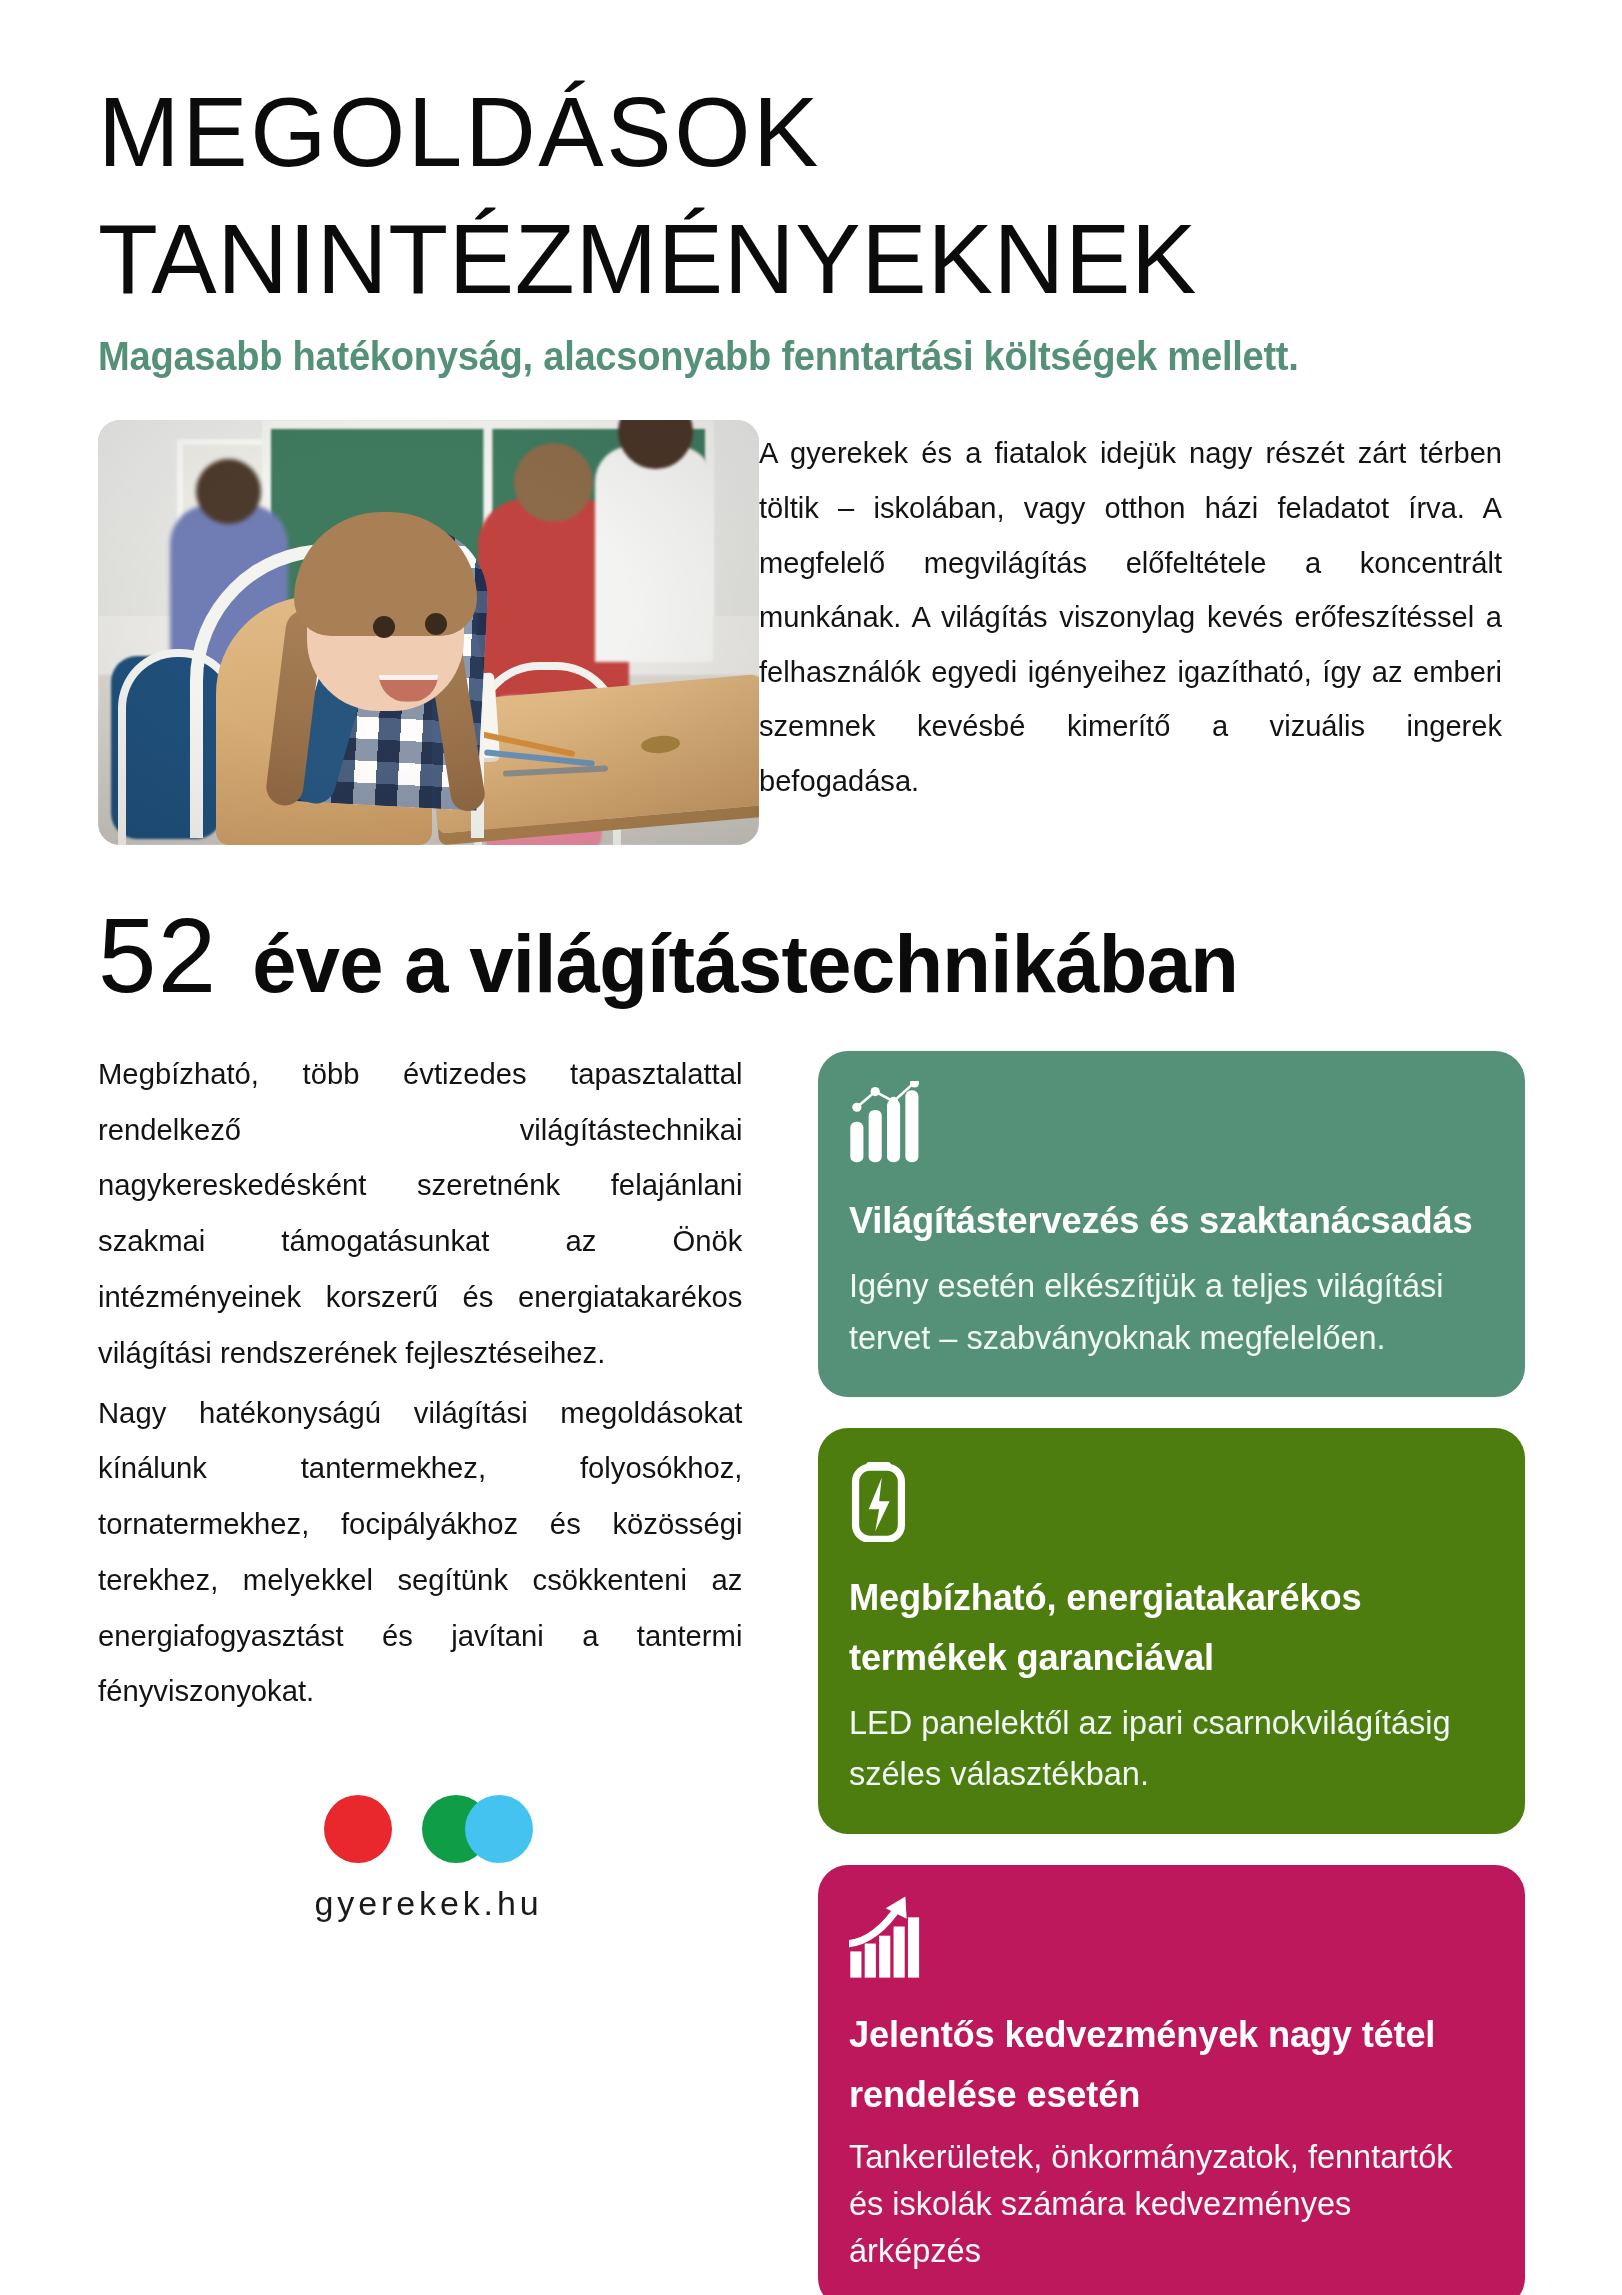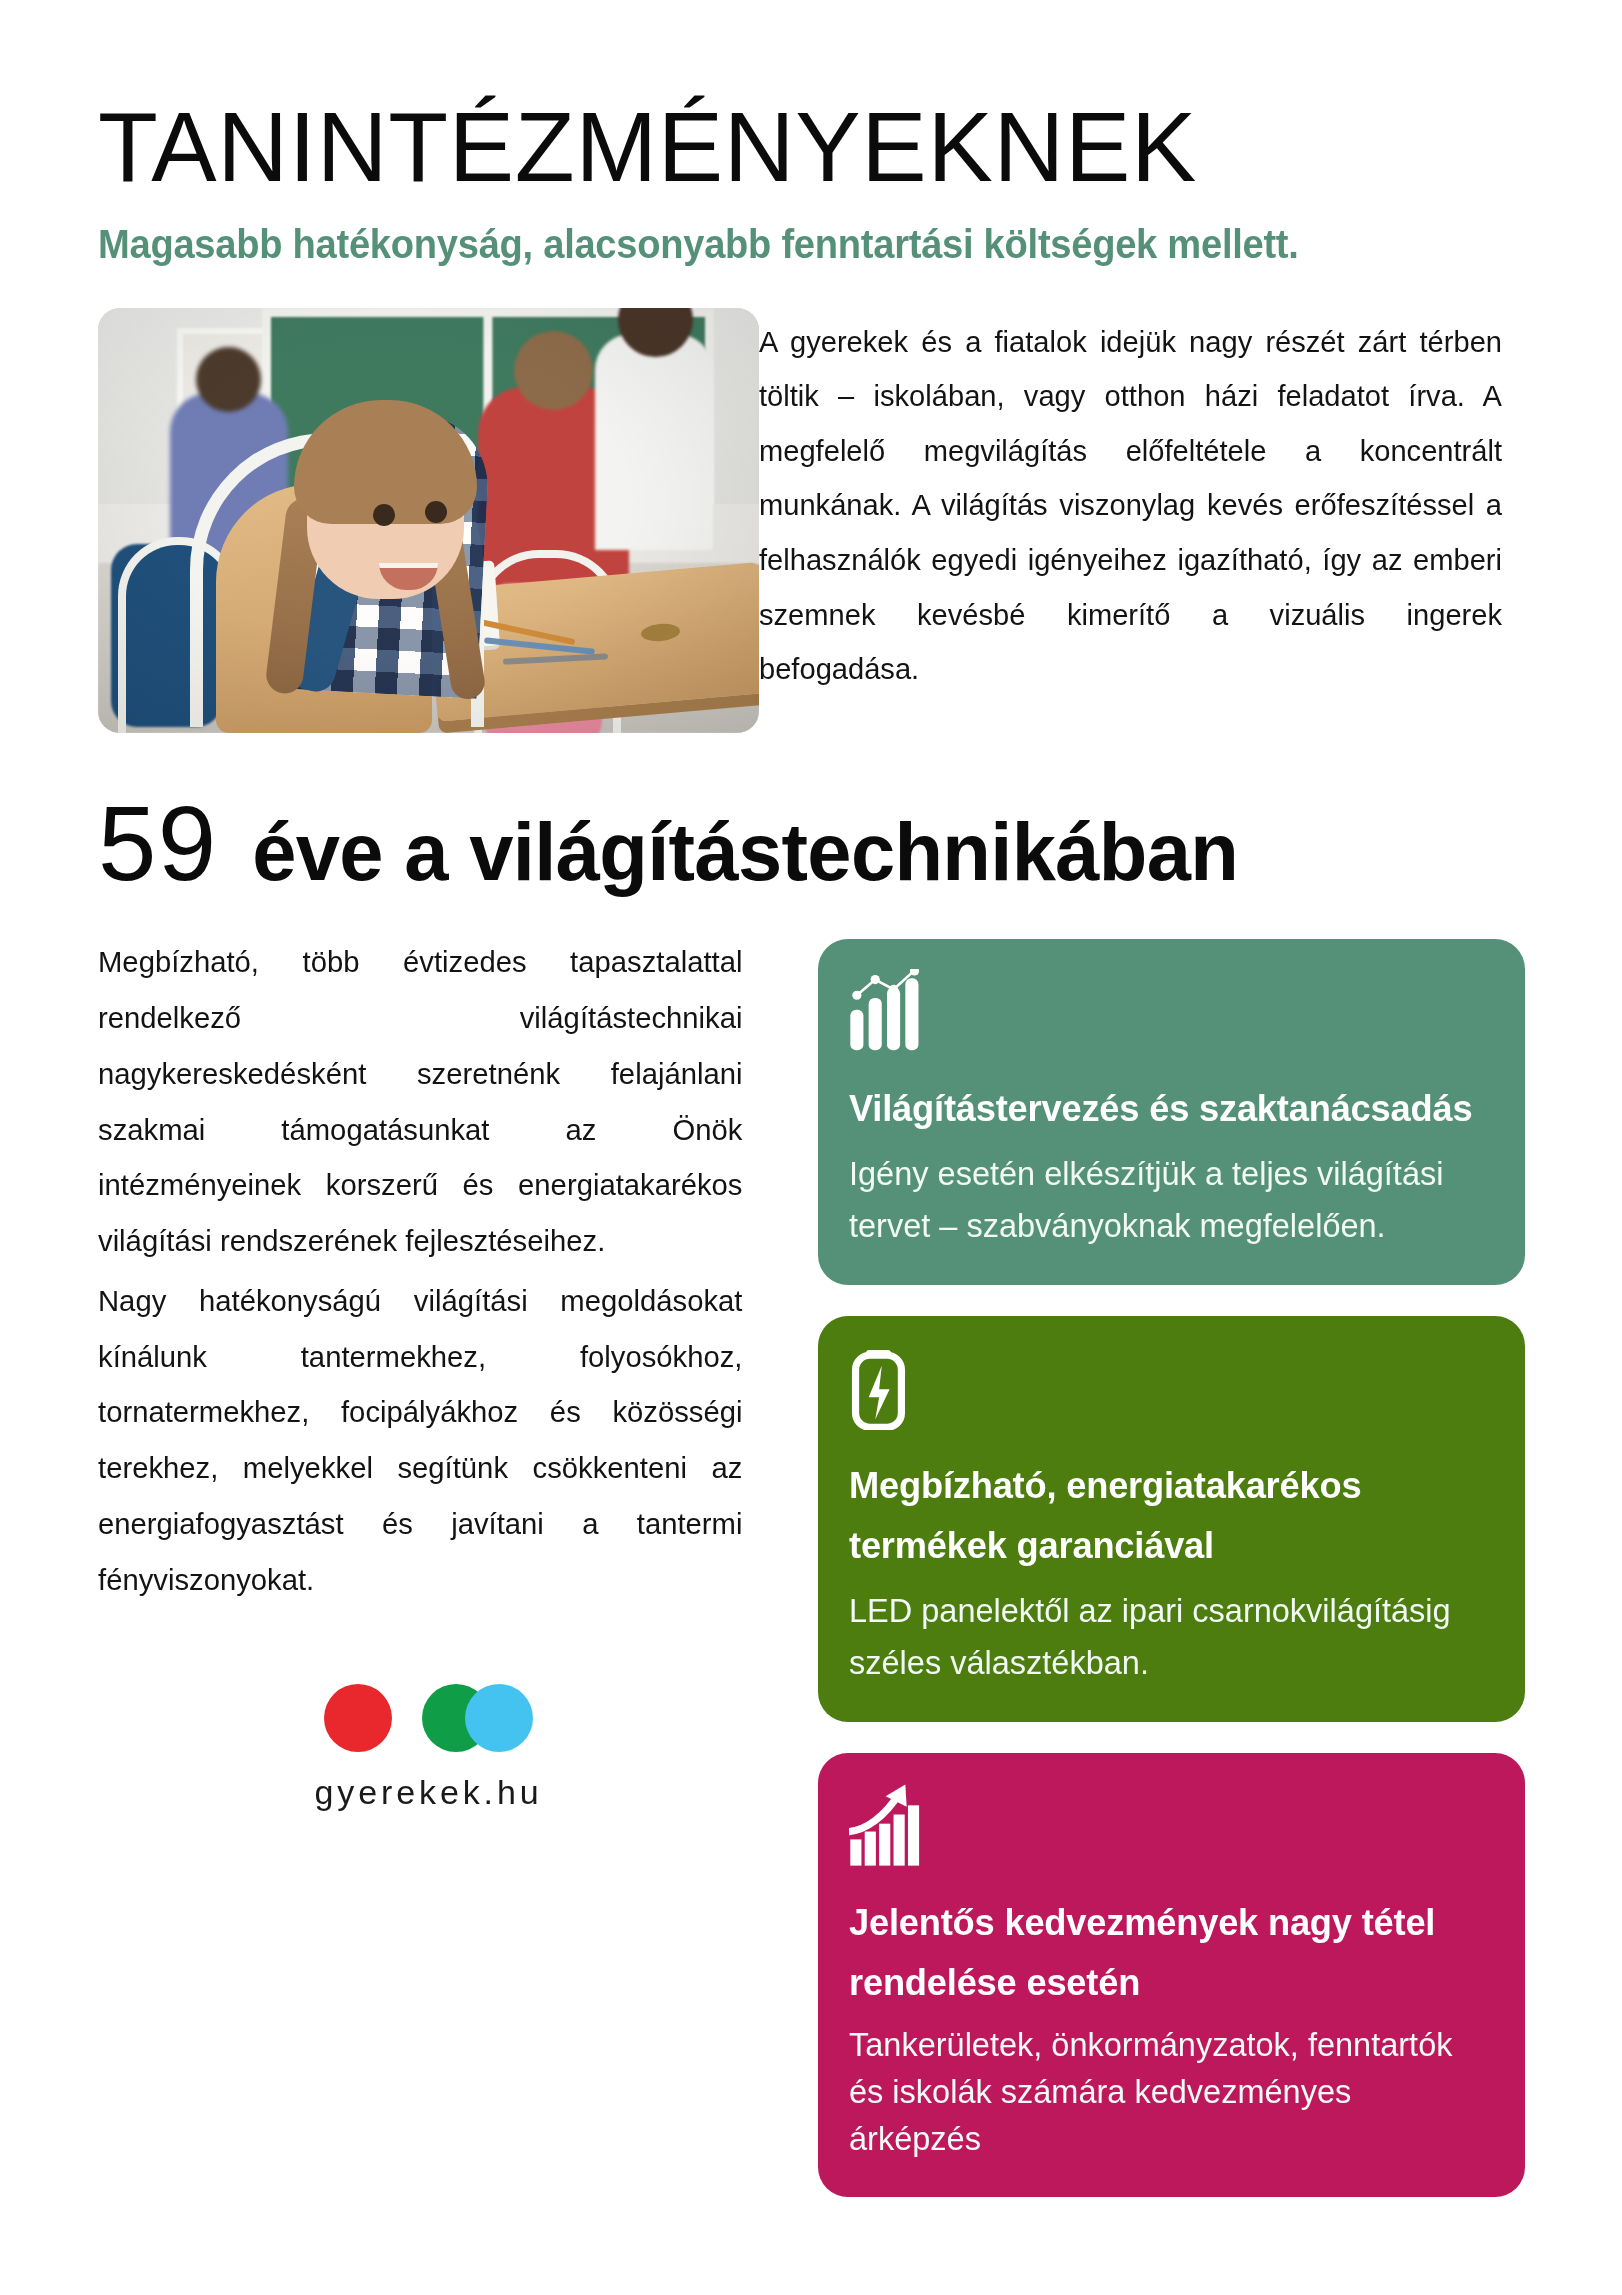--- a/index.html
+++ b/index.html
@@ -376,20 +376,21 @@
     transform-origin: left top;
   }
   .card-3 .card-body { line-height: 1.42; }
 </style>
 </head>
 <body>
 
 <div class="page">
 
   <h1 class="hero-title">
+    <span class="line line-2">MEGOLDÁSOK</span>
     <span class="line line-3">TANINTÉZMÉNYEKNEK</span>
   </h1>
 
   <p class="hero-subtitle">Magasabb hatékonyság, alacsonyabb fenntartási költségek mellett.</p>
 
   <div class="intro">
 
     <div class="photo">
       <div class="wall"></div>
       <div class="board2"></div>
@@ -420,21 +421,21 @@
       <div class="eye-l"></div>
       <div class="eye-r"></div>
       <div class="mouth"></div>
       <div class="vignette"></div>
     </div>
 
     <p class="intro-text">A gyerekek és a fiatalok idejük nagy részét zárt térben töltik – iskolában, vagy otthon házi feladatot írva. A megfelelő megvilágítás előfeltétele a koncentrált munkának. A világítás viszonylag kevés erőfeszítéssel a felhasználók egyedi igényeihez igazítható, így az emberi szemnek kevésbé kimerítő a vizuális ingerek befogadása.</p>
   </div>
 
   <div class="years-head">
-    <span class="years-num">59</span>
+    <span class="years-num">52</span>
     <span class="years-word">éve a világítástechnikában</span>
   </div>
 
   <div class="body-cols">
 
     <div class="col-left">
       <p class="body-par">Megbízható, több évtizedes tapasztalattal rendelkező világítástechnikai nagykereskedésként szeretnénk felajánlani szakmai támogatásunkat az Önök intézményeinek korszerű és energiatakarékos világítási rendszerének fejlesztéseihez.</p>
       <p class="body-par">Nagy hatékonyságú világítási megoldásokat kínálunk tantermekhez, folyosókhoz, tornatermekhez, focipályákhoz és közösségi terekhez, melyekkel segítünk csökkenteni az energiafogyasztást és javítani a tantermi fényviszonyokat.</p>
 
       <div class="logo-wrap">

